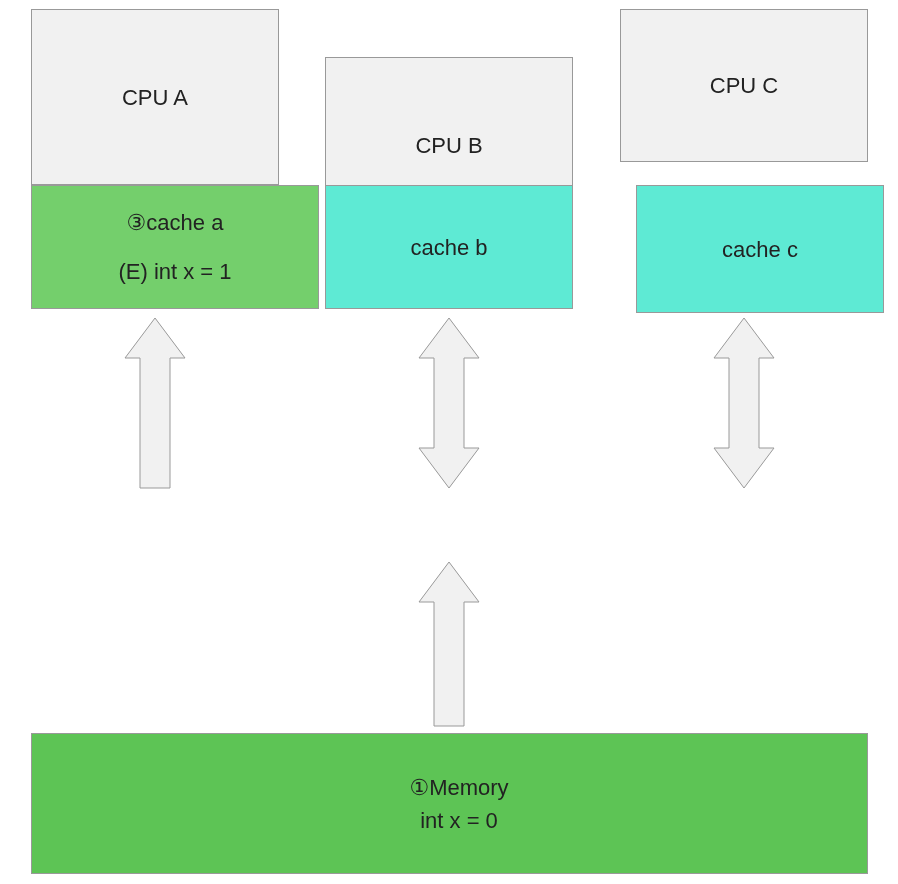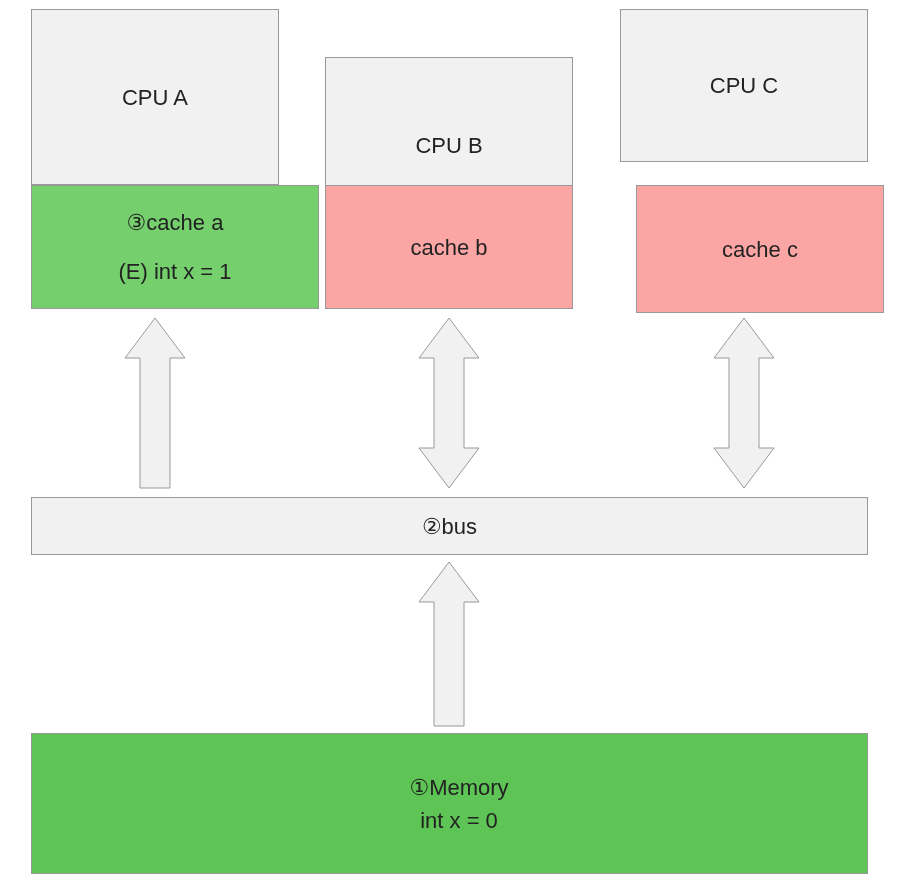--- a/index.html
+++ b/index.html
@@ -23,21 +23,21 @@
     align-items: center;
     justify-content: center;
     font-size: 22px;
     color: #222;
     line-height: 1.5;
   }
   .cpu {
     background: #f1f1f1;
   }
   .cache {
-    background: #fca5a5;
+    background: #5eead4;
   }
   .cache.active {
     background: #74cf6c;
   }
   .bus {
     background: #f1f1f1;
   }
   .memory {
     background: #5dc455;
   }
@@ -69,23 +69,20 @@
   </div>
 
   <div class="box cpu" style="left:620px; top:9px; width:248px; height:153px;">
     <span>CPU C</span>
   </div>
 
   <div class="box cache" style="left:636px; top:185px; width:248px; height:128px;">
     <span>cache c</span>
   </div>
 
-  <div class="box bus" style="left:31px; top:497px; width:837px; height:58px;">
-    <span>②bus</span>
-  </div>
 
   <div class="box memory" style="left:31px; top:733px; width:837px; height:141px;padding-left:19px;">
     <span>①Memory</span>
     <span>int x = 0</span>
   </div>
 
   <div class="arrow" style="left:123px; top:316px; width:64px; height:174px;">
     <svg width="64" height="174" viewBox="0 0 64 174">
       <path d="M32 2 L62 42 L47 42 L47 172 L17 172 L17 42 L2 42 Z" fill="#f1f1f1" stroke="#999" stroke-width="1"></path>
     </svg>

